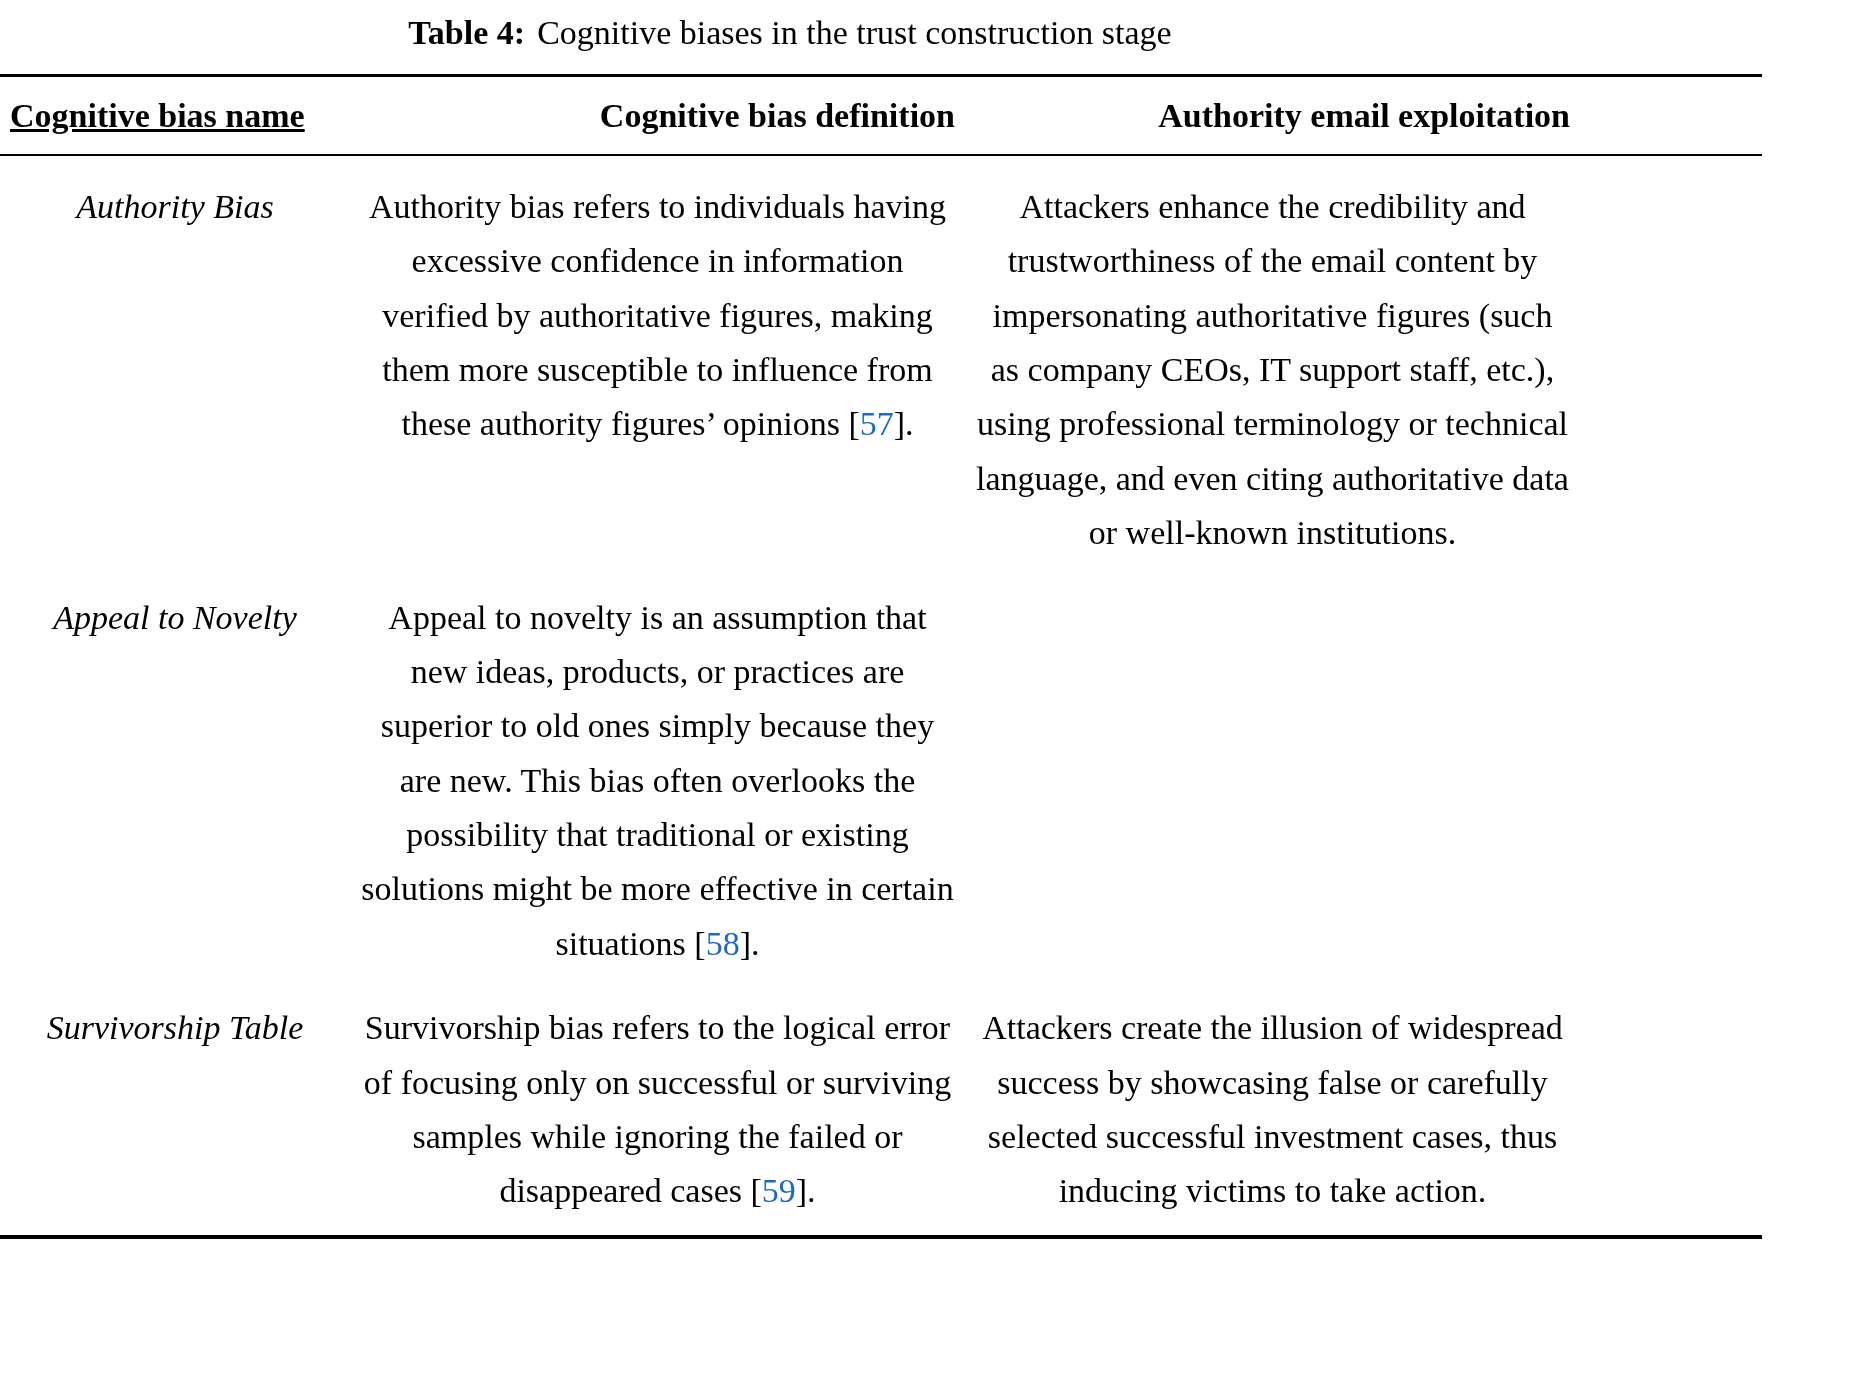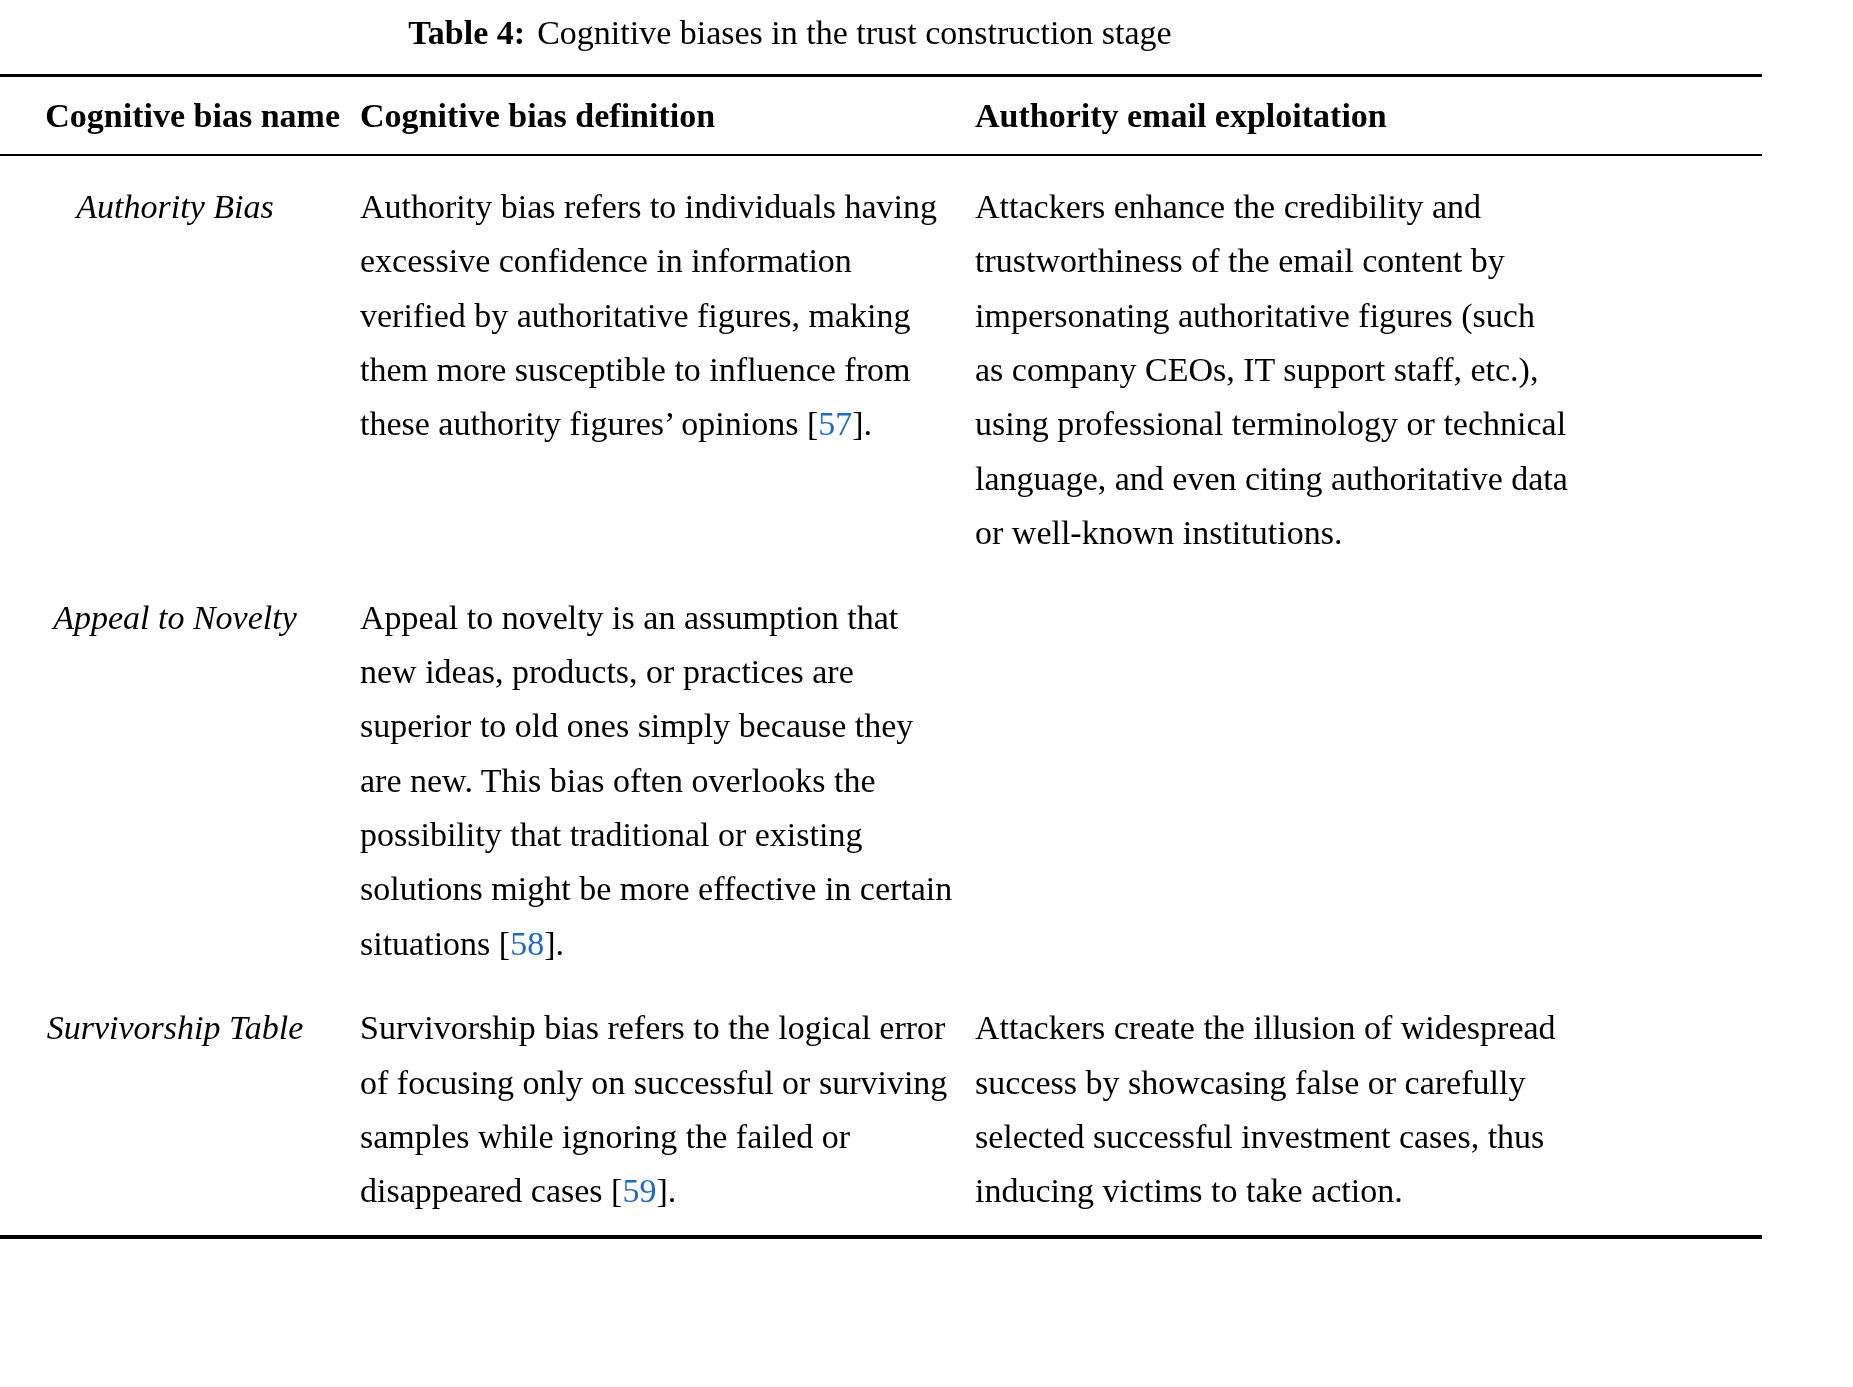--- a/index.html
+++ b/index.html
@@ -41,32 +41,32 @@
   }
   .thead {
     border-bottom: 2px solid #000000;
   }
   .cell {
     box-sizing: border-box;
     padding: 6px 10px;
   }
   .th {
     font-weight: bold;
-    text-align: left;
+    text-align: right;
     padding-top: 12px;
     padding-bottom: 10px;
   }
-  .th.c1 { text-align: right; }
+  .th.c1 { text-align: left; text-decoration: underline; }
   .body-row .c1 {
     text-align: center;
     font-style: italic;
   }
   .body-row .c2,
   .body-row .c3 {
-    text-align: left;
+    text-align: center;
   }
   .body-row .cell { padding-top: 24px; }
   .body-row:last-child .cell { padding-bottom: 16px; }
   .cite {
     color: var(--cite, #1b6acb);
     cursor: pointer;
   }
 </style>
 </head>
 <body>

